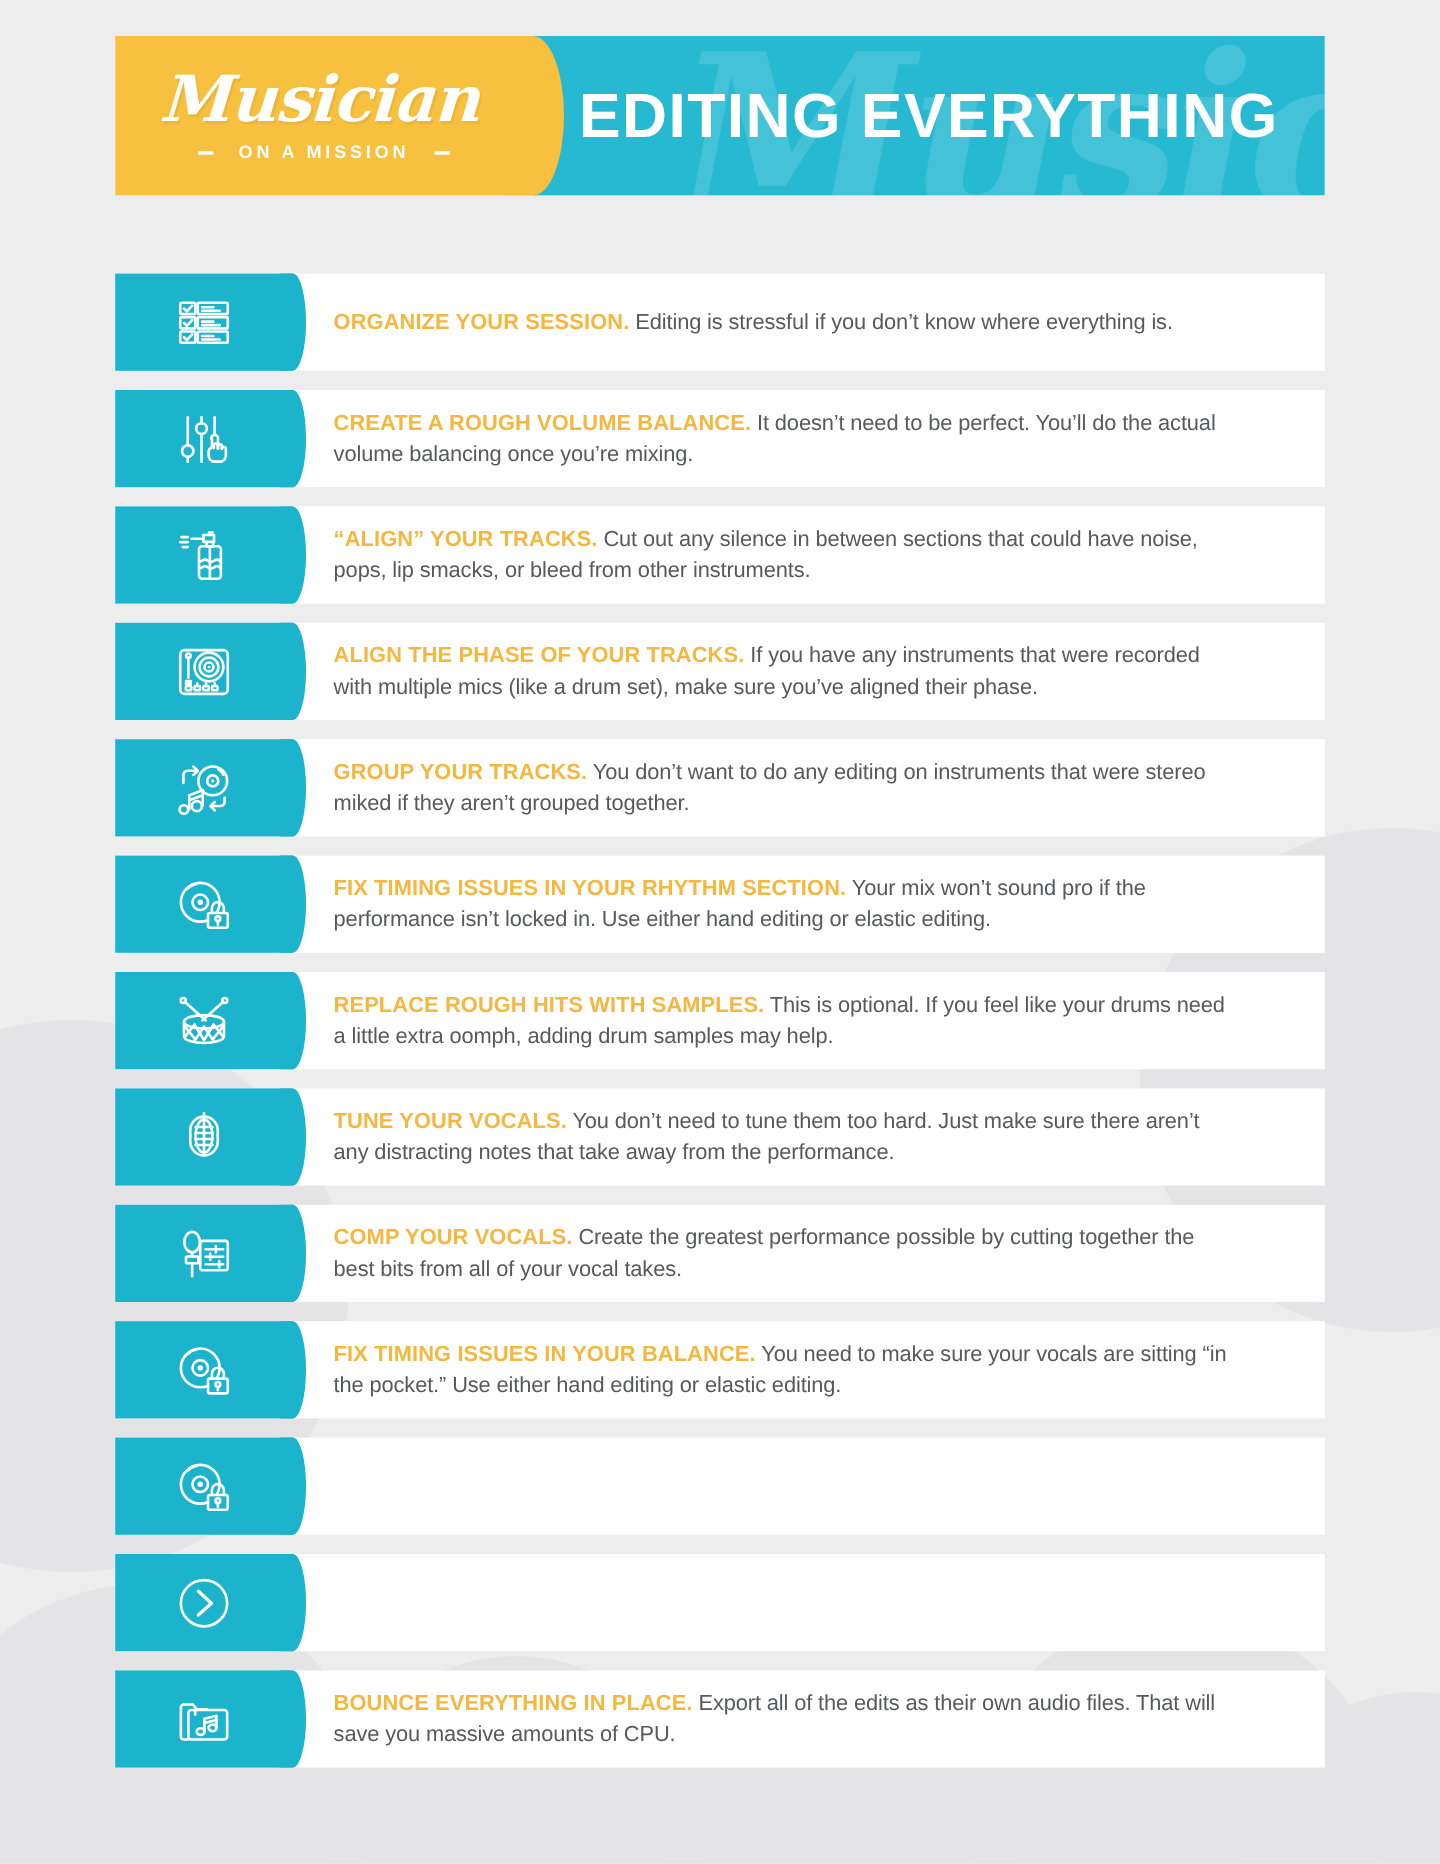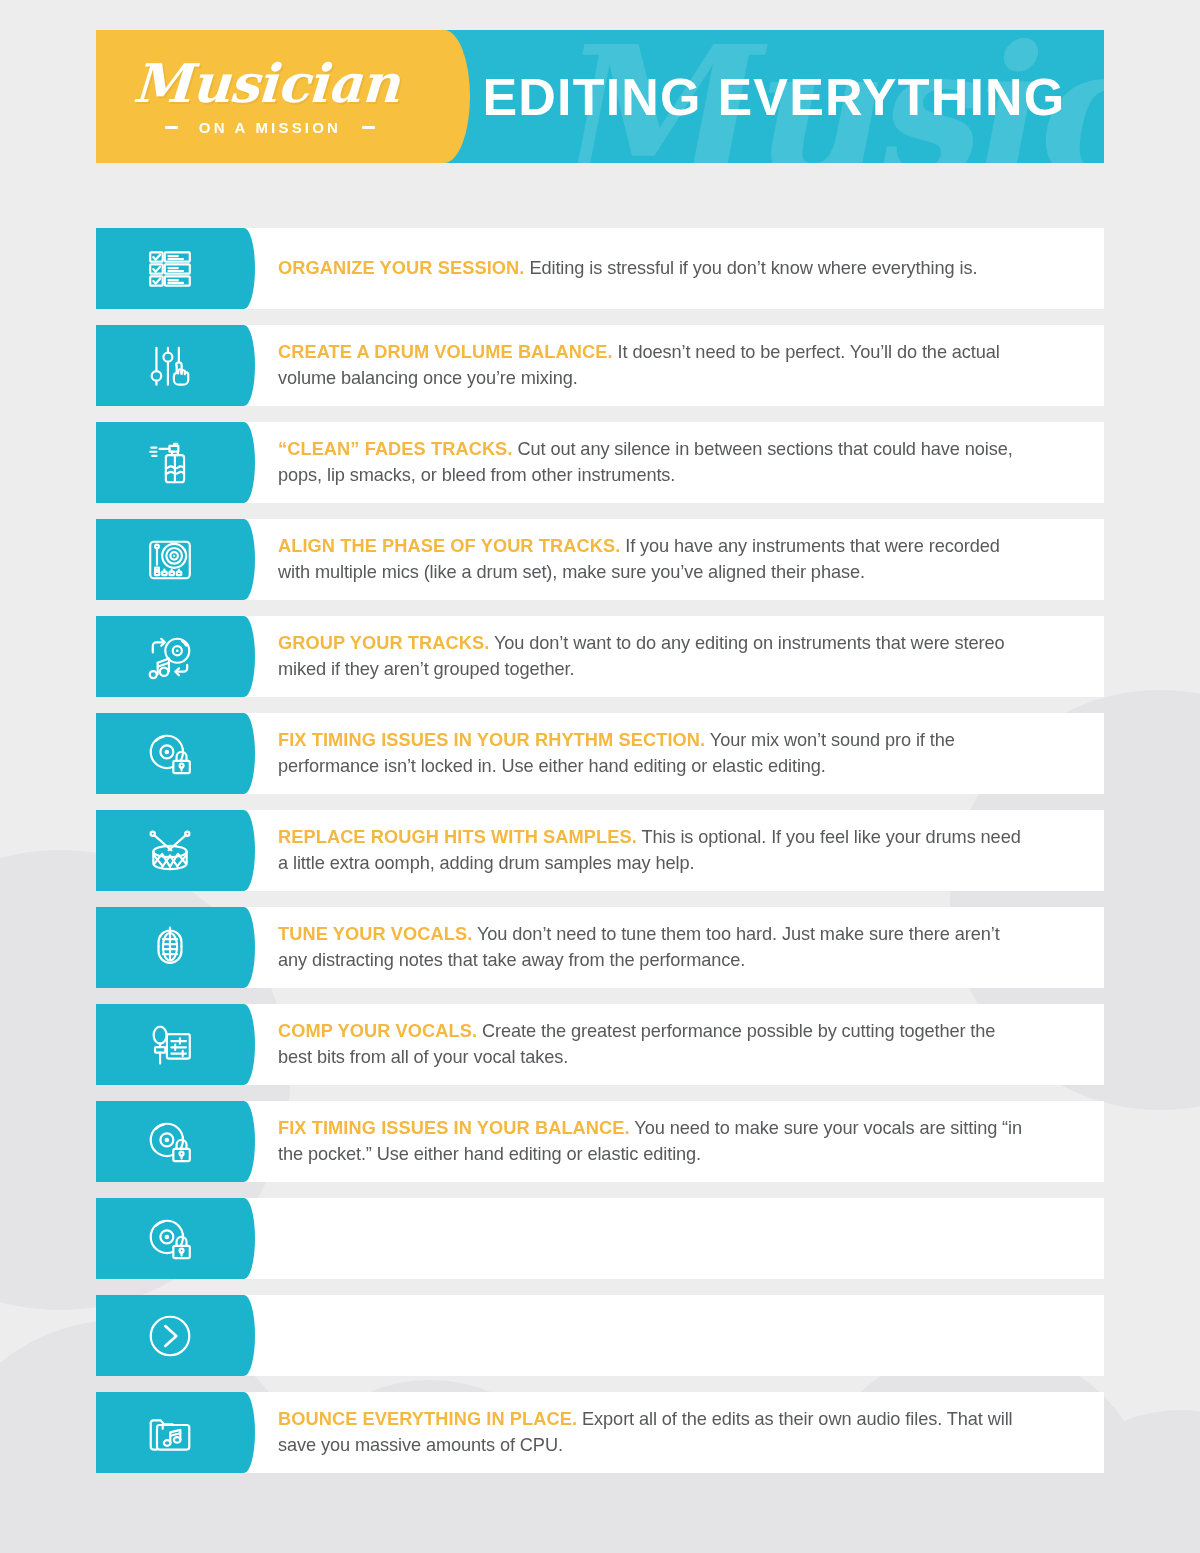--- a/index.html
+++ b/index.html
@@ -286,42 +286,42 @@
         <path d="M32.5 6.5v13.5"></path>
         <path d="M29.8 23.4c0-1.6 1.2-2.9 2.7-2.9s2.7 1.3 2.7 2.9v8.2"></path>
         <path d="M30.4 30.8v-7.2"></path>
         <path d="M30.4 30.6c-1.6.4-2.7 1.7-2.7 3.4v3.1c0 2.6 2.1 4.8 4.7 4.8h4.4c2.6 0 4.7-2.2 4.7-4.8v-5.3c0-.9-.7-1.6-1.6-1.6s-1.6.7-1.6 1.6"></path>
         <path d="M38.3 31.5v-1.8c0-.9-.7-1.6-1.6-1.6s-1.6.7-1.6 1.6v1.6"></path>
         <path d="M35.1 31v-2.1c0-.9-.7-1.6-1.6-1.6s-1.6.7-1.6 1.6v2.2"></path>
       </g>
           </svg>
         </div>
         <div class="row-text">
-          <p><span class="row-title">CREATE A DRUM VOLUME BALANCE.</span><span> It doesn’t need to be perfect. You’ll do the actual volume balancing once you’re mixing.</span></p>
+          <p><span class="row-title">CREATE A ROUGH VOLUME BALANCE.</span><span> It doesn’t need to be perfect. You’ll do the actual volume balancing once you’re mixing.</span></p>
         </div>
       </div>
       <div class="row">
         <div class="row-card"></div>
         <div class="row-icon">
           <svg viewBox="0 0 48 48">
       <g fill="none" stroke="#ffffff" stroke-width="2.1" stroke-linecap="round" stroke-linejoin="round">
         <path d="M6 9.2h5M5 13.2h6M7 17.2h4"></path>
         <path d="M14 10.5h9.5"></path>
         <path d="M23.5 7.5h8.5v5.5h-8.5z"></path>
         <path d="M26 13v3.5h5.5V13"></path>
         <path d="M28 7.5v-2h3"></path>
         <path d="M22.5 16.5h12.5a2.5 2.5 0 0 1 2.5 2.5v21a2.5 2.5 0 0 1-2.5 2.5H22.5A2.5 2.5 0 0 1 20 40V19a2.5 2.5 0 0 1 2.5-2.5z"></path>
         <path d="M28.7 16.5v26"></path>
         <path d="M20 29c2.4 0 2.4-1.8 4.8-1.8S27.2 29 29.6 29s2.4-1.8 4.8-1.8S36.8 29 37.5 29"></path>
         <path d="M20 34.3c2.4 0 2.4-1.8 4.8-1.8s2.4 1.8 4.8 1.8 2.4-1.8 4.8-1.8 2.4 1.8 3.1 1.8"></path>
       </g>
           </svg>
         </div>
         <div class="row-text">
-          <p><span class="row-title">“CLEAN” FADES TRACKS.</span><span> Cut out any silence in between sections that could have noise, pops, lip smacks, or bleed from other instruments.</span></p>
+          <p><span class="row-title">“ALIGN” YOUR TRACKS.</span><span> Cut out any silence in between sections that could have noise, pops, lip smacks, or bleed from other instruments.</span></p>
         </div>
       </div>
       <div class="row">
         <div class="row-card"></div>
         <div class="row-icon">
           <svg viewBox="0 0 48 48">
       <g fill="none" stroke="#ffffff" stroke-width="2.1" stroke-linecap="round" stroke-linejoin="round">
         <rect x="5" y="6.5" width="38" height="35" rx="3.5"></rect>
         <circle cx="28" cy="20" r="11.5"></circle>
         <circle cx="28" cy="20" r="7.5"></circle>

